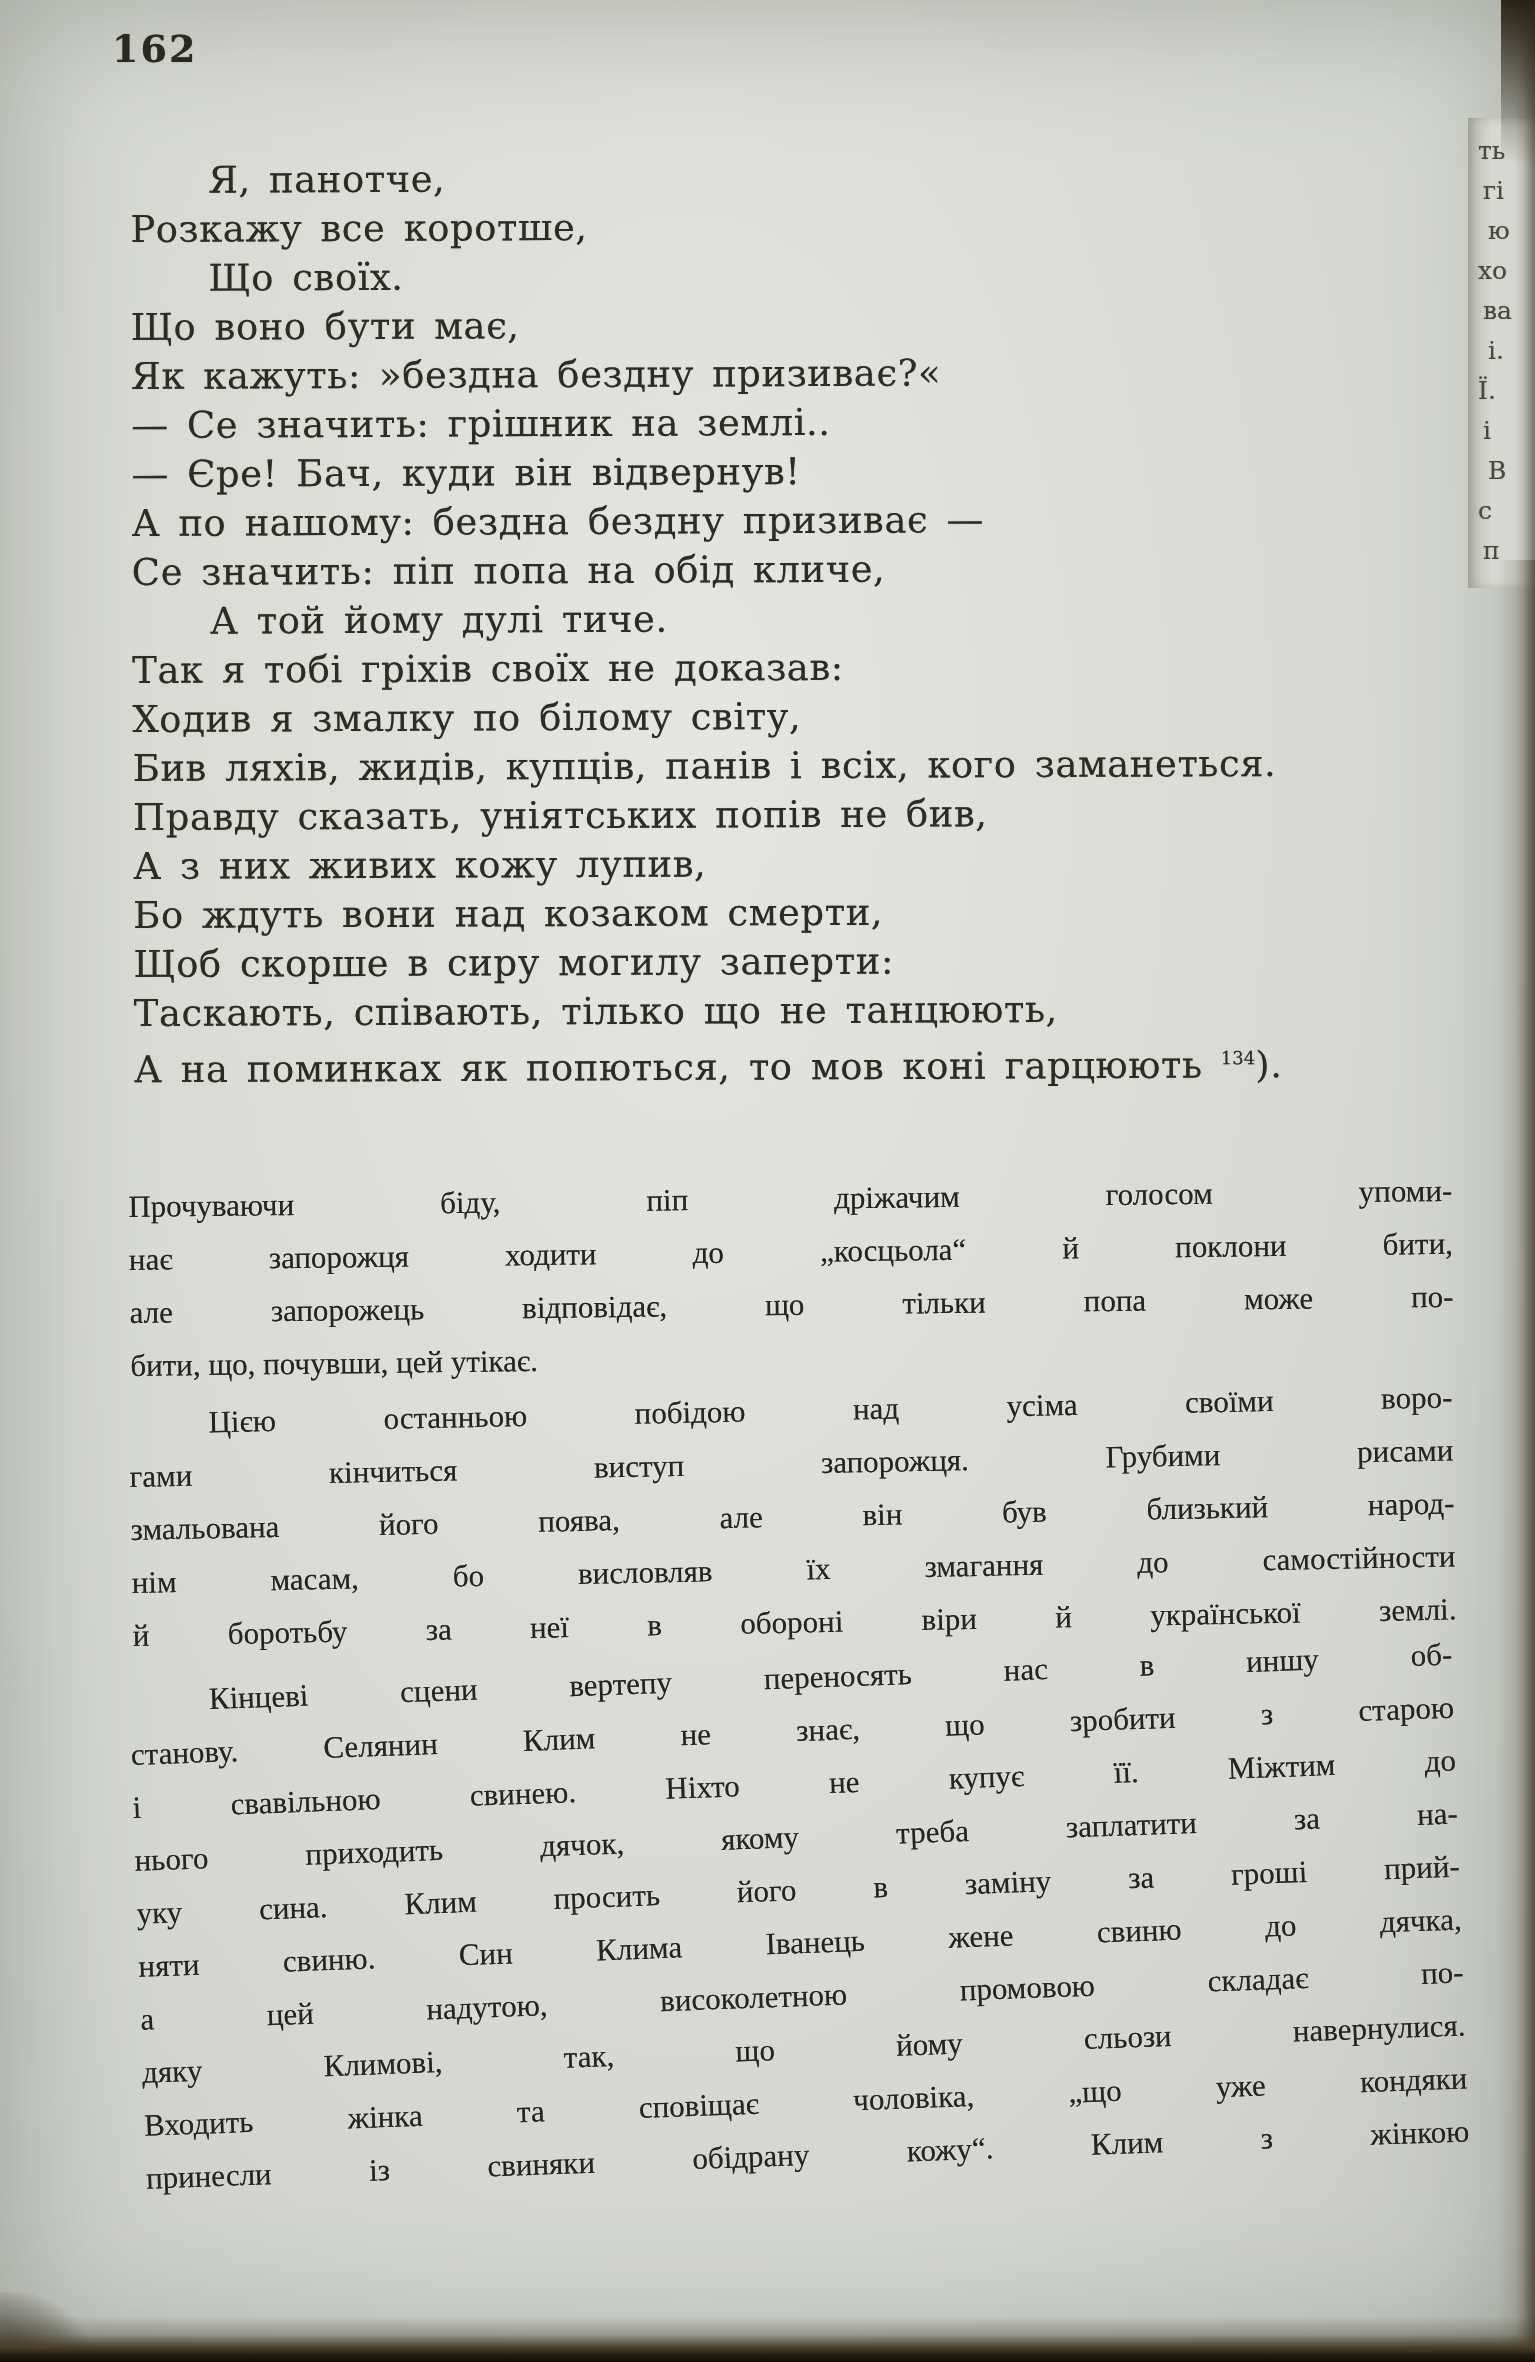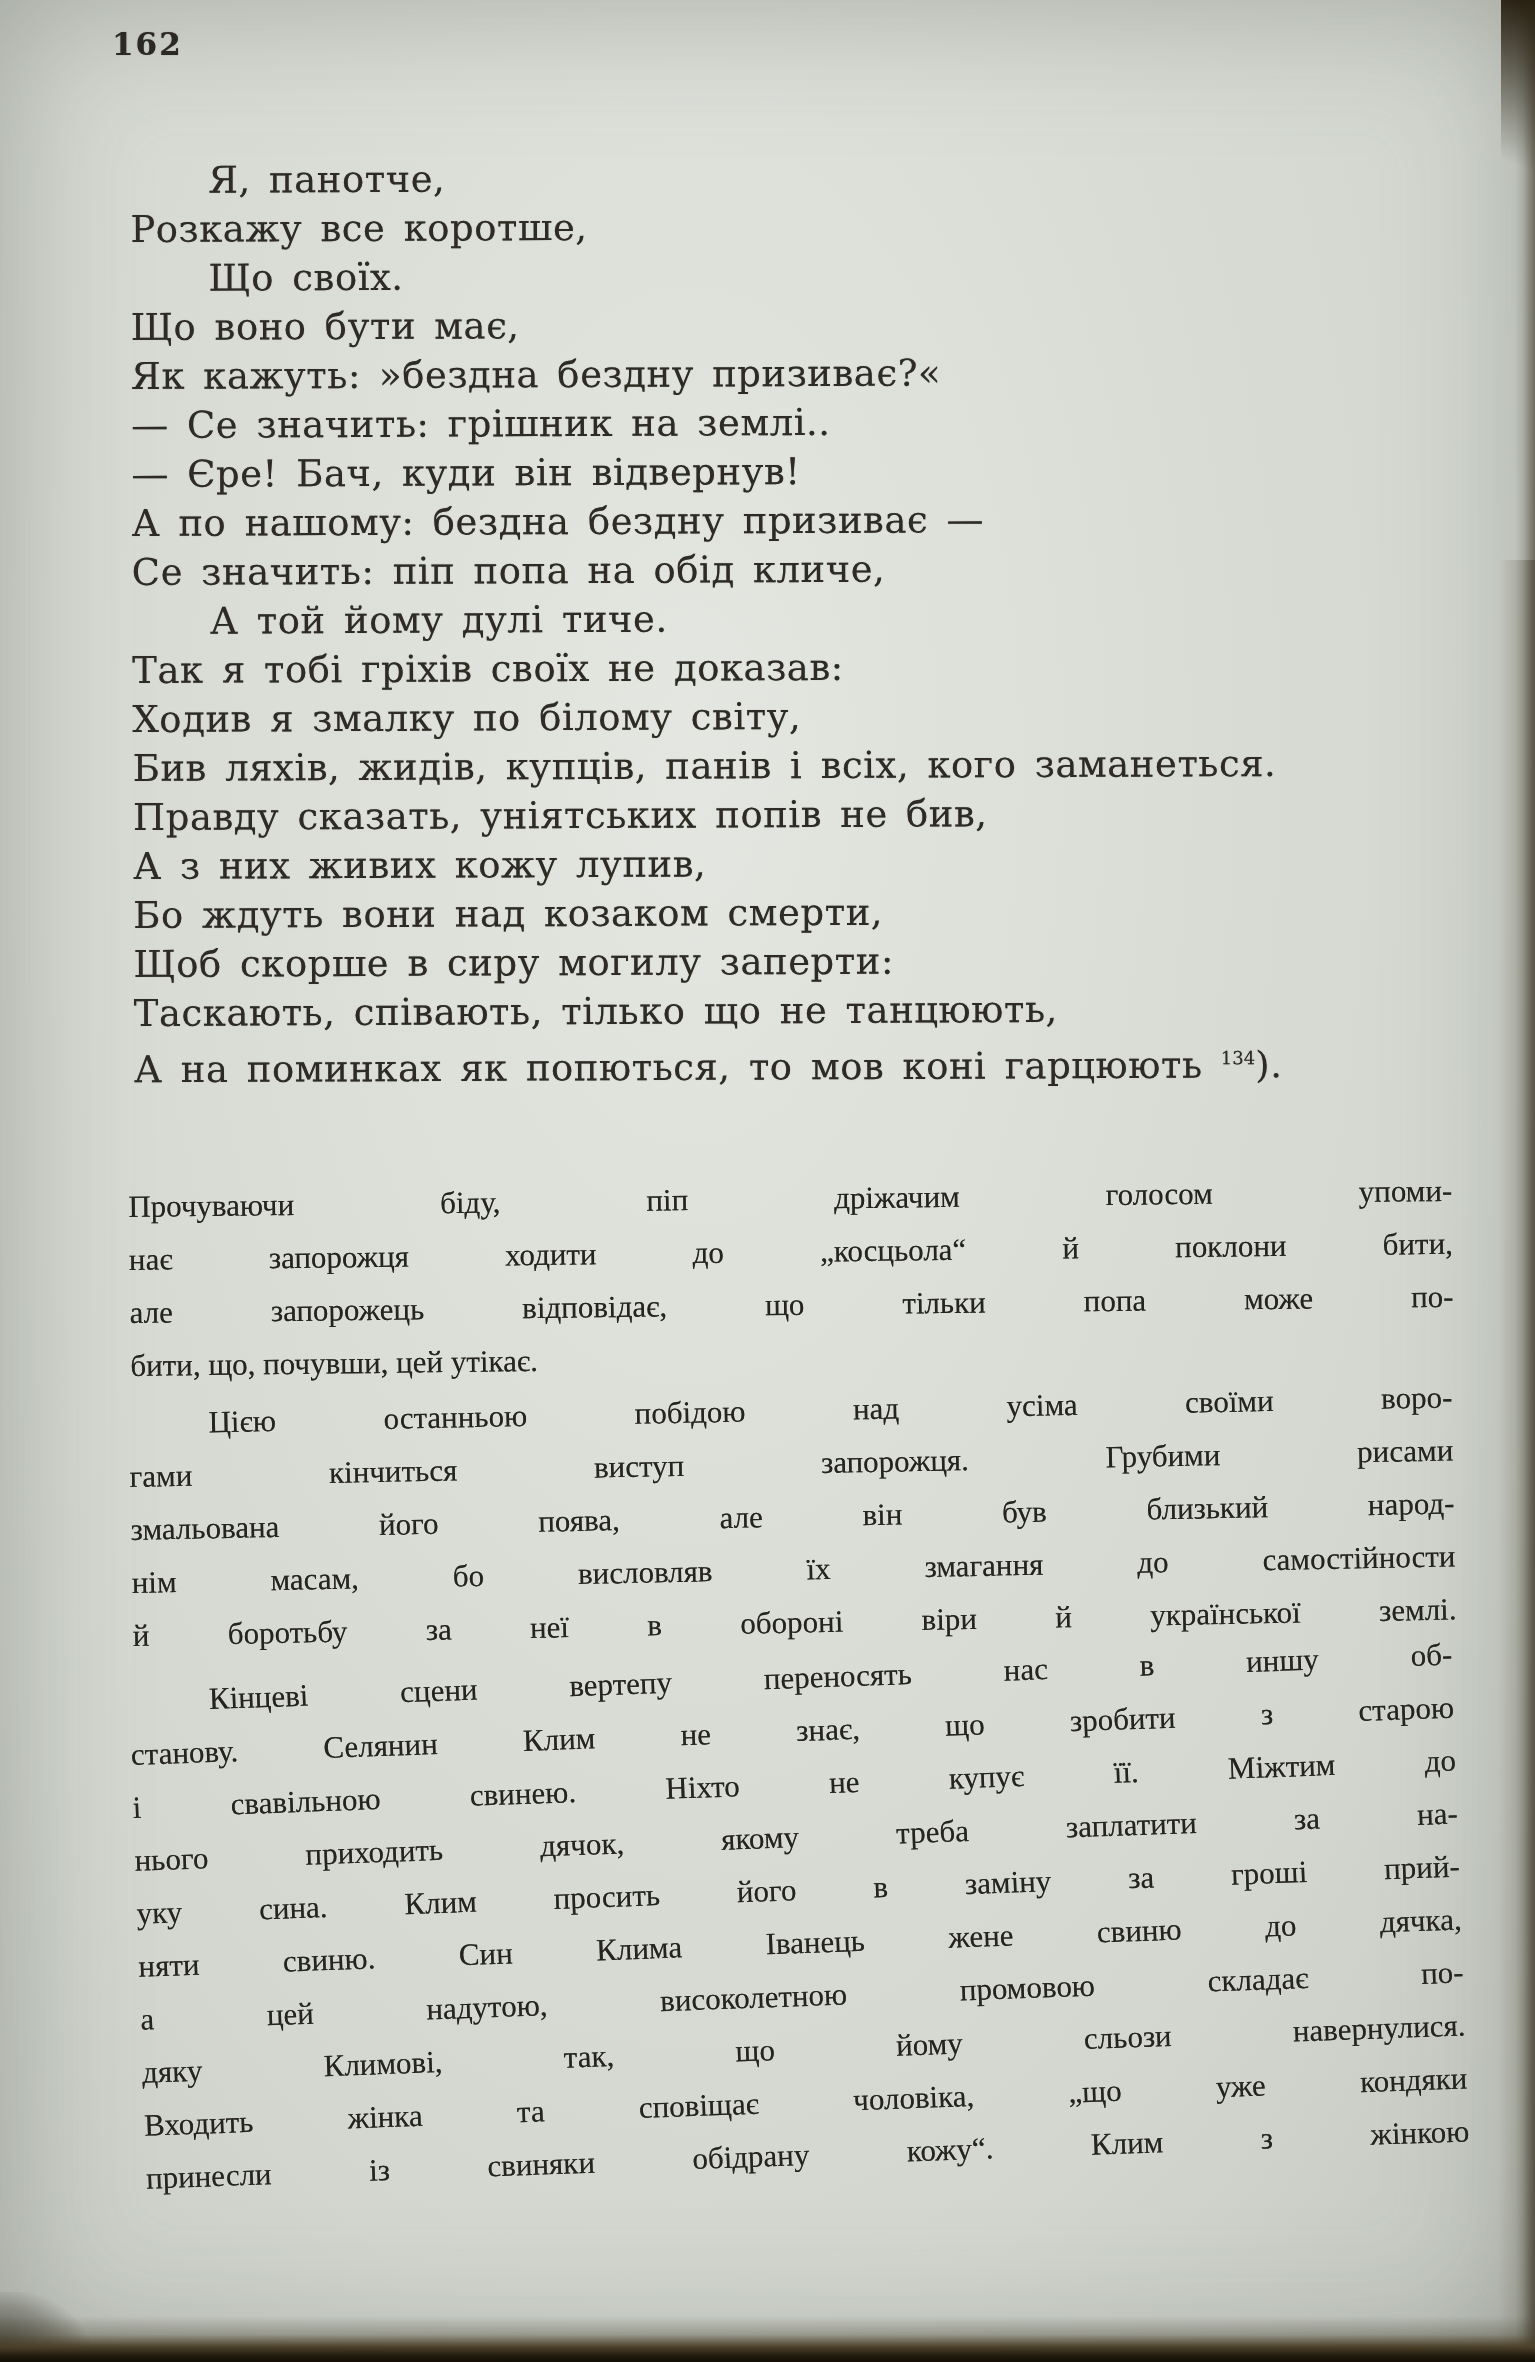--- a/index.html
+++ b/index.html
@@ -9,21 +9,21 @@
     font-family:"DejaVu Serif","Liberation Serif",serif;
   }
   #page{
     position:absolute;inset:0;
     background:radial-gradient(ellipse at 45% 32%, #e4e7e1 0%, #daddd6 40%, #d2d6cf 70%, #c6cac3 92%, #bcc0b9 100%);
     box-shadow:inset 0 0 140px rgba(88,92,80,0.40);
   }
   
   #page-number{
     position:absolute;left:112px;top:26px;
-    font-size:31px;font-weight:700;letter-spacing:2px;color:#2b2922;
+    font-size:38px;font-weight:700;letter-spacing:2px;color:#2b2922;
     text-shadow:0 0 1px rgba(43,41,34,0.55);
   }
   
   #verse{
     position:absolute;left:130px;top:156px;
     font-size:37px;line-height:49px;color:#2d2b24;
     white-space:nowrap;word-spacing:6px;letter-spacing:0.5px;
     transform:rotate(-0.25deg);transform-origin:left top;
     text-shadow:0 0 0.7px rgba(45,43,36,0.55);
   }
@@ -125,18 +125,31 @@
         <div class="prose-line">і свавільною свинею. Ніхто не купує її. Міжтим до</div>
         <div class="prose-line">нього приходить дячок, якому треба заплатити за на-</div>
         <div class="prose-line">уку сина. Клим просить його в заміну за гроші прий-</div>
         <div class="prose-line">няти свиню. Син Клима Іванець жене свиню до дячка,</div>
         <div class="prose-line">а цей надутою, високолетною промовою складає по-</div>
         <div class="prose-line">дяку Климові, так, що йому сльози навернулися.</div>
         <div class="prose-line">Входить жінка та сповіщає чоловіка, „що уже кондяки</div>
         <div class="prose-line">принесли із свиняки обідрану кожу“. Клим з жінкою</div>
       </div>
     </div>
+  <div id="edge-strip">
+      <div class="edge-frag" style="top: 18px; left: 10px;">ть</div>
+      <div class="edge-frag" style="top: 58px; left: 15px;">гі</div>
+      <div class="edge-frag" style="top: 98px; left: 20px;">ю</div>
+      <div class="edge-frag" style="top: 138px; left: 10px;">хо</div>
+      <div class="edge-frag" style="top: 178px; left: 15px;">ва</div>
+      <div class="edge-frag" style="top: 218px; left: 20px;">і.</div>
+      <div class="edge-frag" style="top: 258px; left: 10px;">Ї.</div>
+      <div class="edge-frag" style="top: 298px; left: 15px;">і</div>
+      <div class="edge-frag" style="top: 338px; left: 20px;">В</div>
+      <div class="edge-frag" style="top: 378px; left: 10px;">с</div>
+      <div class="edge-frag" style="top: 418px; left: 15px;">п</div>
+    </div>
   <div id="right-page-line"></div>
   <div id="top-right-corner"></div>
   <div id="right-shadow"></div>
   <div id="bottom-left-corner"></div>
   <div id="bottom-shadow"></div>
 </div>
 
 </body></html>

